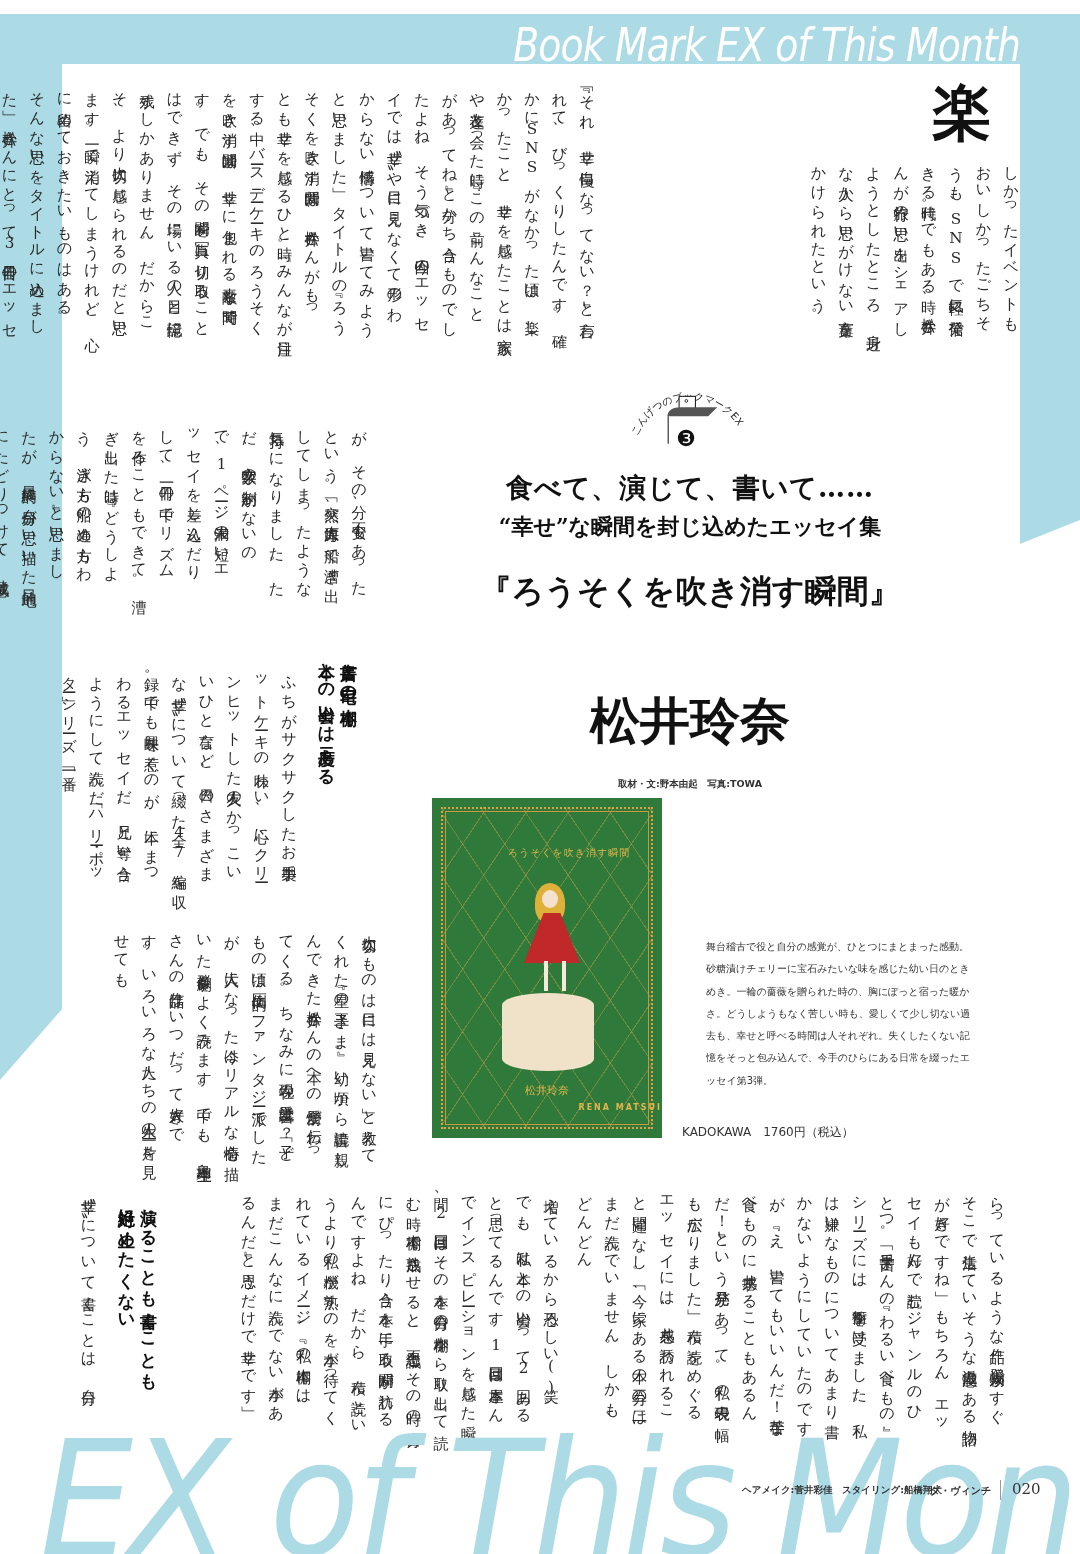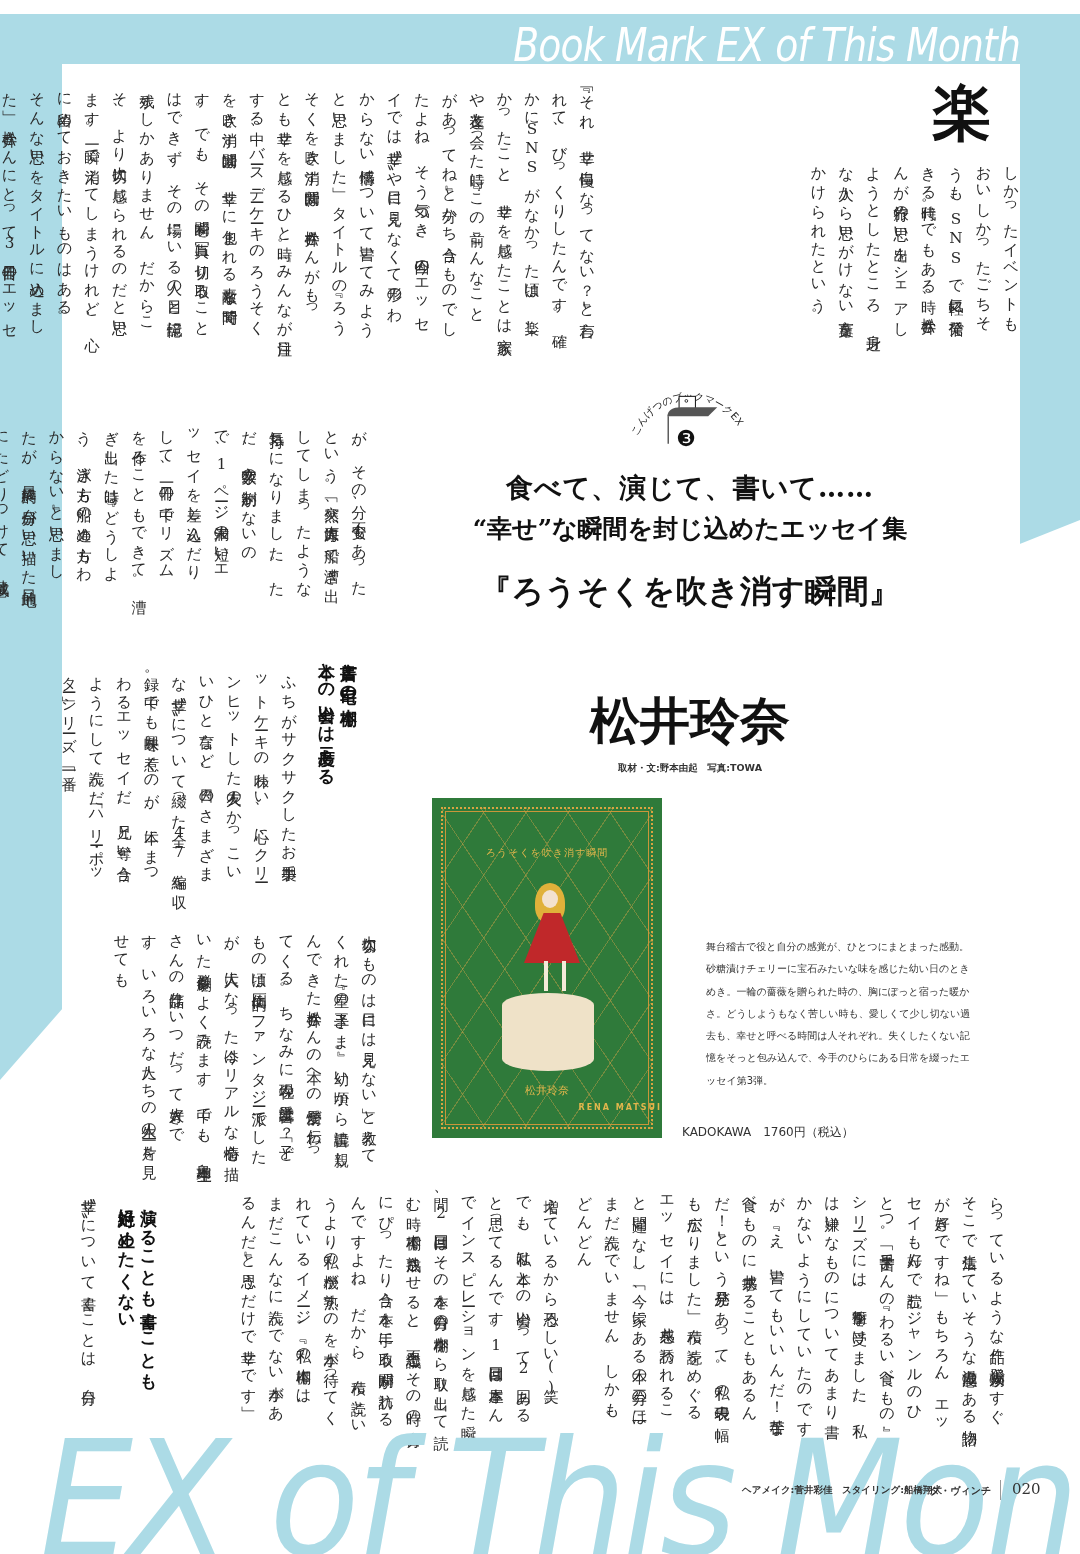--- a/index.html
+++ b/index.html
@@ -70,52 +70,53 @@
   }
   .logo-arc {
     position:absolute; left:0; top:0; width:160px; height:100px;
   }
   .headline1 {
     position:absolute; left:400px; top:470px; width:580px; text-align:center;
     font-weight:bold; font-size:27px; color:#111; letter-spacing:1px;
   }
   .headline2 {
     position:absolute; left:400px; top:512px; width:580px; text-align:center;
-    font-weight:bold; font-size:25px; color:#111;
+    font-weight:bold; font-size:22px; color:#111;
   }
   .book-title {
     position:absolute; left:440px; top:560px; width:500px; text-align:center;
     font-family:"DejaVu Sans","Liberation Sans",sans-serif;
     font-weight:bold; font-size:32px; line-height:62px; color:#111;
   }
   .author {
     position:absolute; left:440px; top:688px; width:500px; text-align:center;
     font-family:"DejaVu Sans","Liberation Sans",sans-serif;
     font-weight:bold; font-size:50px; color:#111;
   }
   .credits {
-    position:absolute; left:440px; top:762px; width:500px; text-align:center;
+    position:absolute; left:440px; top:778px; width:500px; text-align:center;
     font-family:"DejaVu Sans","Liberation Sans",sans-serif;
     font-size:9.5px; font-weight:bold; color:#333;
   }
   .cover {
     position:absolute; left:432px; top:798px; width:230px; height:340px;
     background:#2f7a3a;
   }
   .cover-frame {
     position:absolute; left:9px; top:9px; right:9px; bottom:9px;
     border:2px dotted #d9a441; outline:1px solid #c9963a; outline-offset:-5px;
     background:
       repeating-linear-gradient(56deg, transparent 0 34px, rgba(200,160,70,0.45) 34px 35px),
       repeating-linear-gradient(-56deg, transparent 0 34px, rgba(200,160,70,0.45) 34px 35px);
   }
   .cover-title {
     position:absolute; top:48px; left:0; width:100%; text-align:center;
     font-size:10px; color:#e2b64c; letter-spacing:1px;
     font-family:"DejaVu Sans","Liberation Sans",sans-serif;
+    padding-left:22px;
   }
   .cover-girl-hair {
     position:absolute; left:103px; top:85px; width:30px; height:40px;
     background:#e0b13a; border-radius:50% 50% 40% 40%;
   }
   .cover-girl-face {
     position:absolute; left:110px; top:92px; width:16px; height:18px;
     background:#f3e2cf; border-radius:50%;
   }
   .cover-girl-dress {

